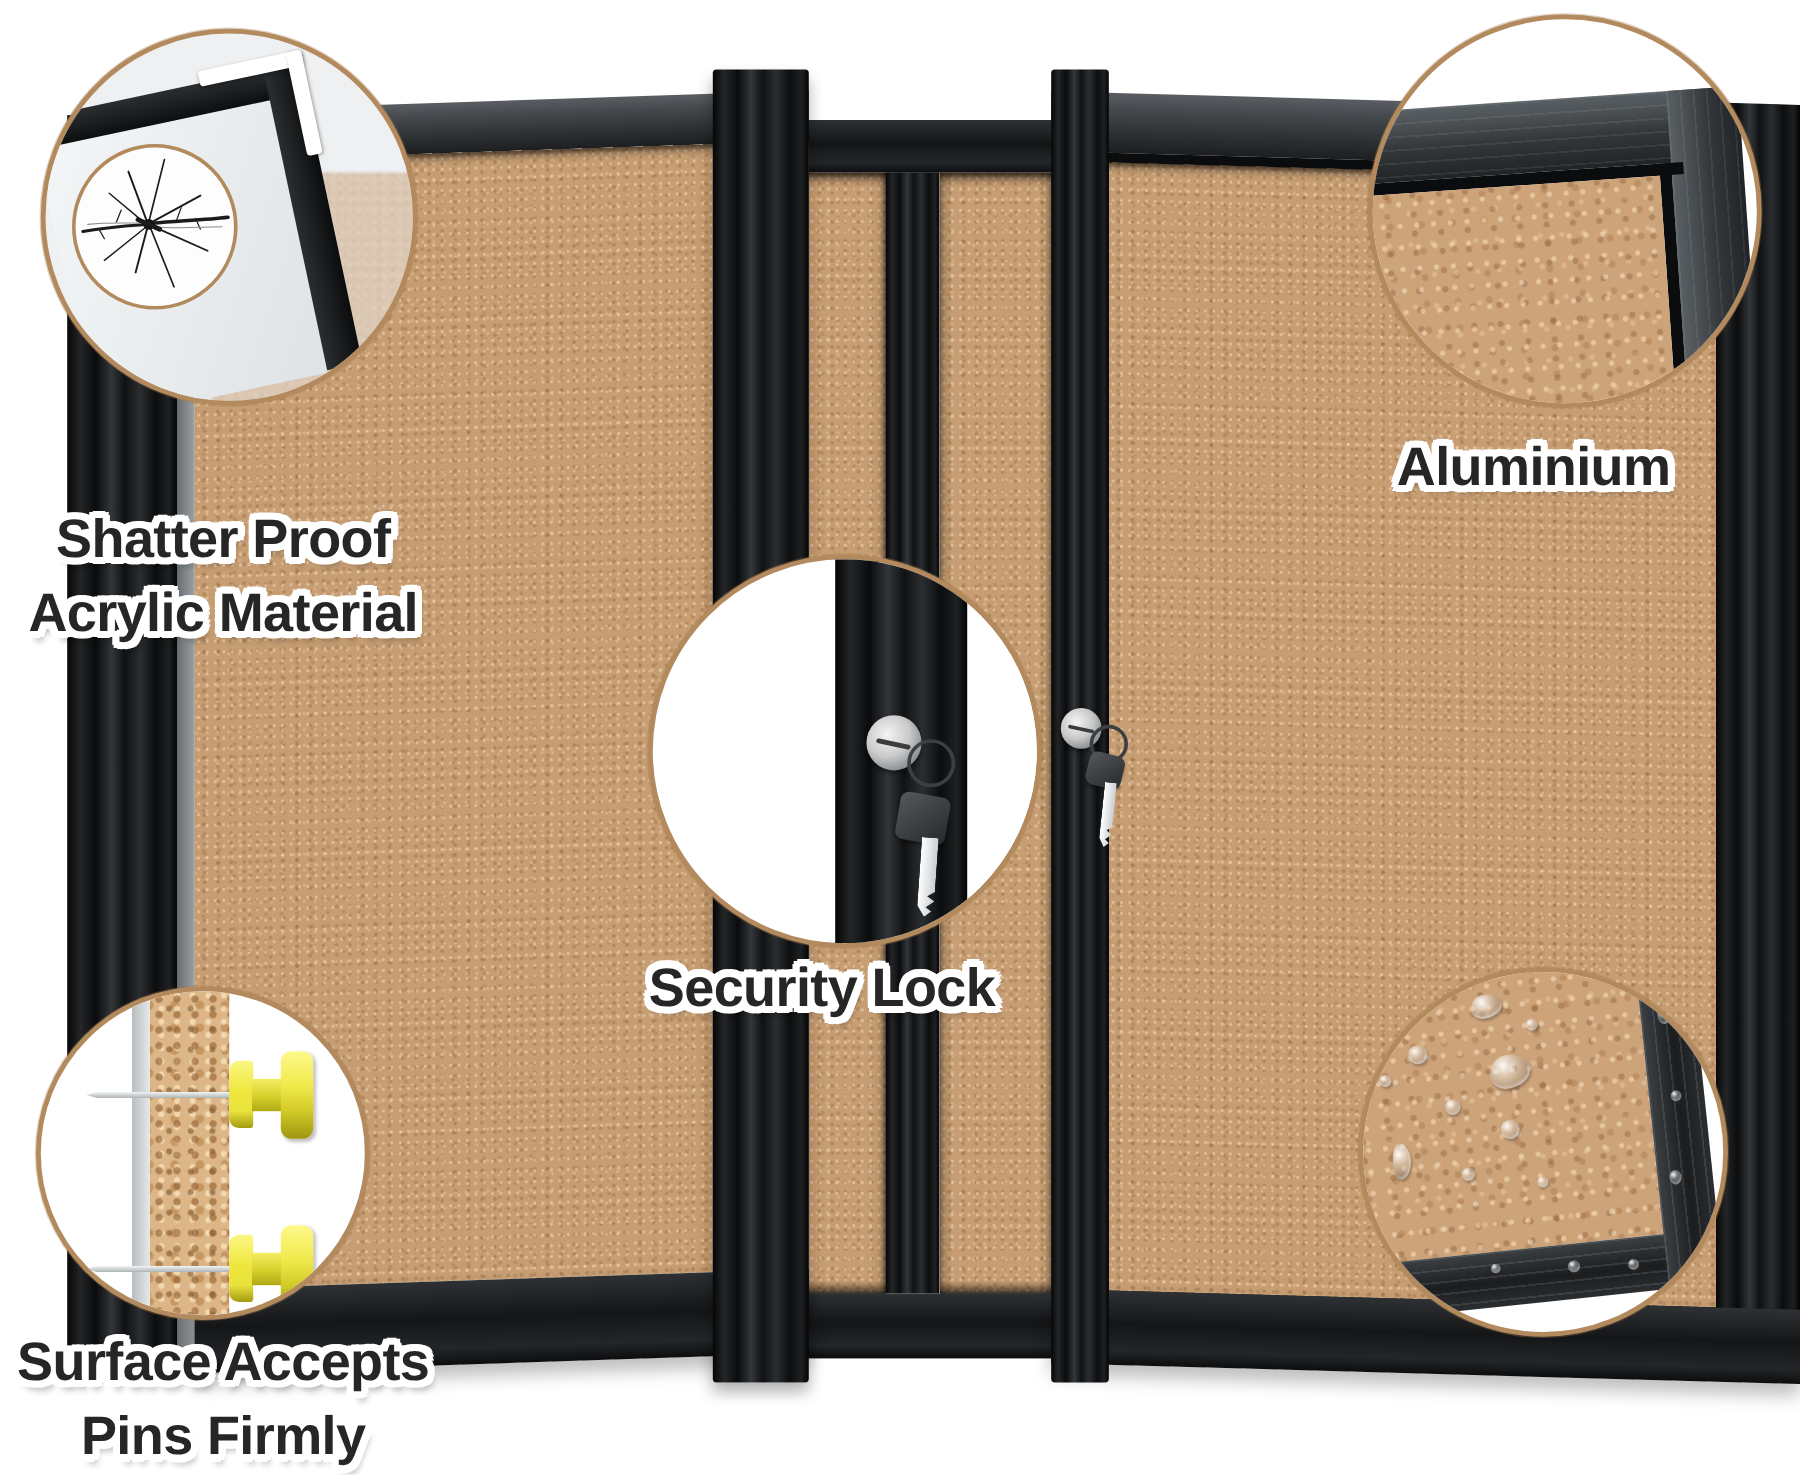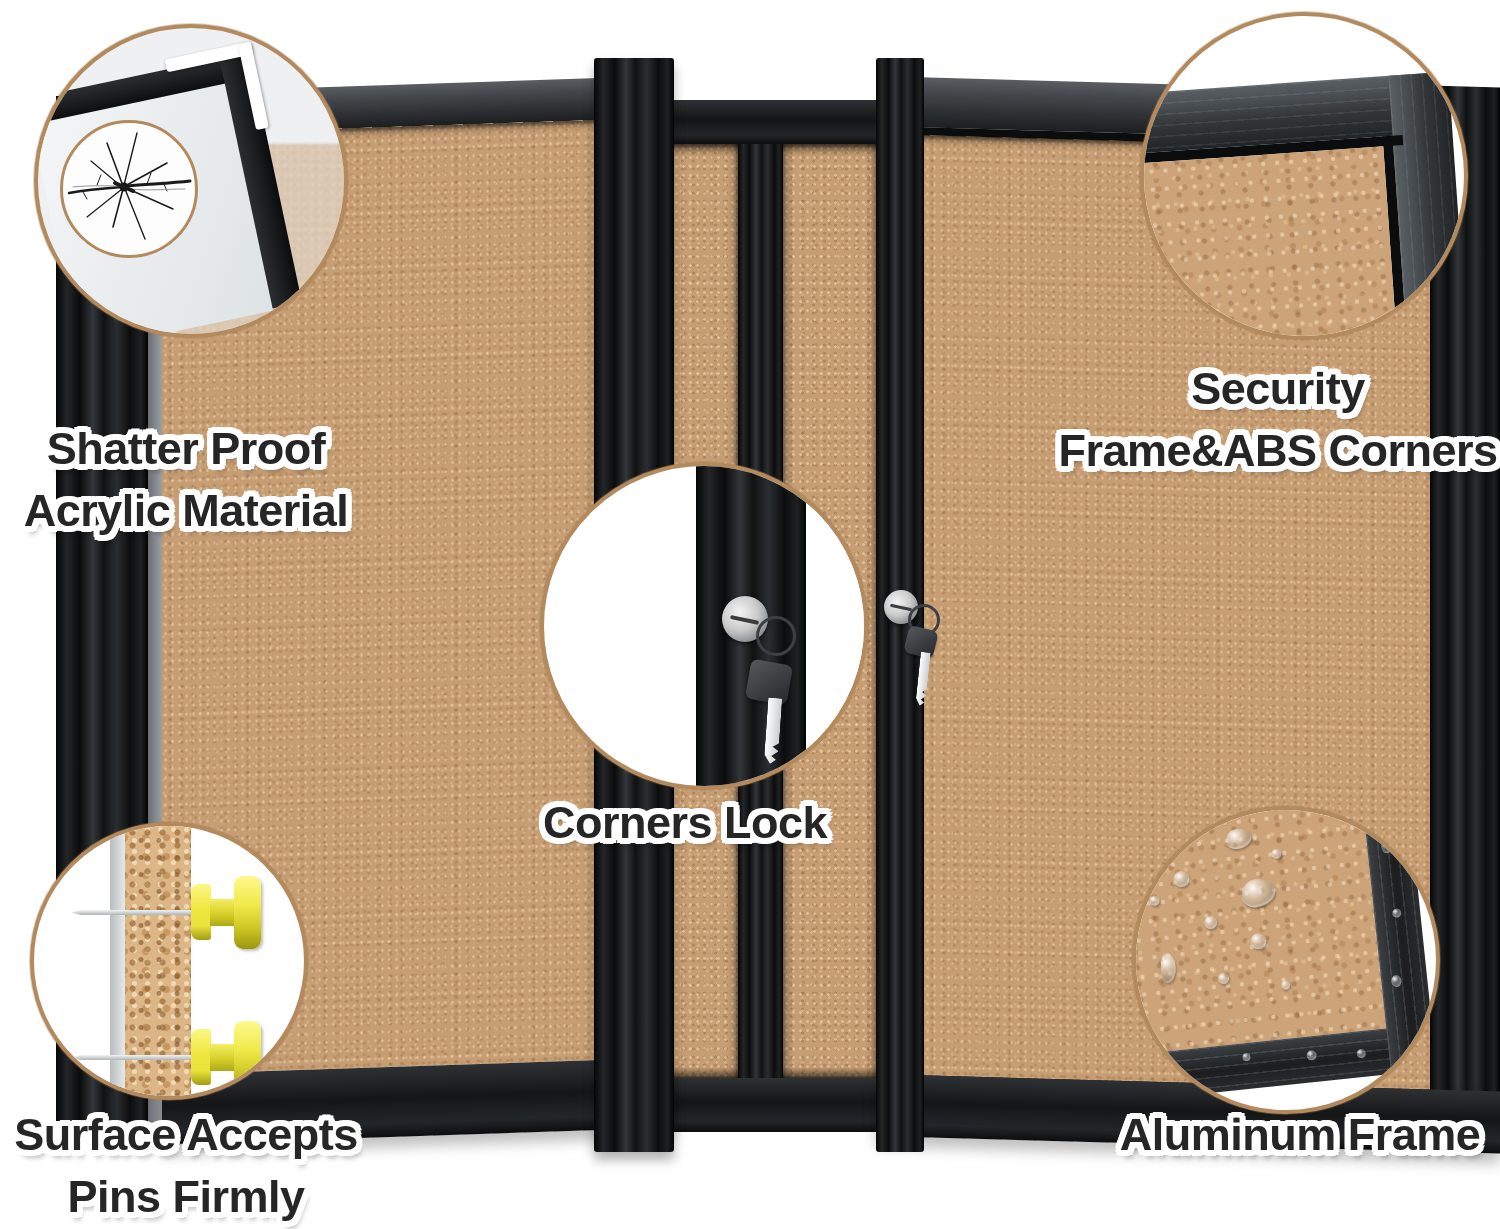--- a/index.html
+++ b/index.html
@@ -234,30 +234,28 @@
       </div>
     </div>
   </div>
 
   <div class="label" style="left:-10px;top:418px;width:392px;">
     <div>Shatter Proof</div>
     <div>Acrylic Material</div>
   </div>
 
   <div class="label" style="left:1058px;top:358px;width:440px;">
-    <div>Security</div>
-    <div>Frame&amp;ABS Corners</div>
+    <div>Aluminium</div>
   </div>
 
   <div class="label" style="left:510px;top:792px;width:350px;">
-    <div>Corners Lock</div>
+    <div>Security Lock</div>
   </div>
 
   <div class="label" style="left:-10px;top:1104px;width:392px;">
     <div>Surface Accepts</div>
     <div>Pins Firmly</div>
   </div>
 
   <div class="label" style="left:1100px;top:1104px;width:400px;">
-    <div>Aluminum Frame</div>
   </div>
 
 </div>
 
 </body></html>

